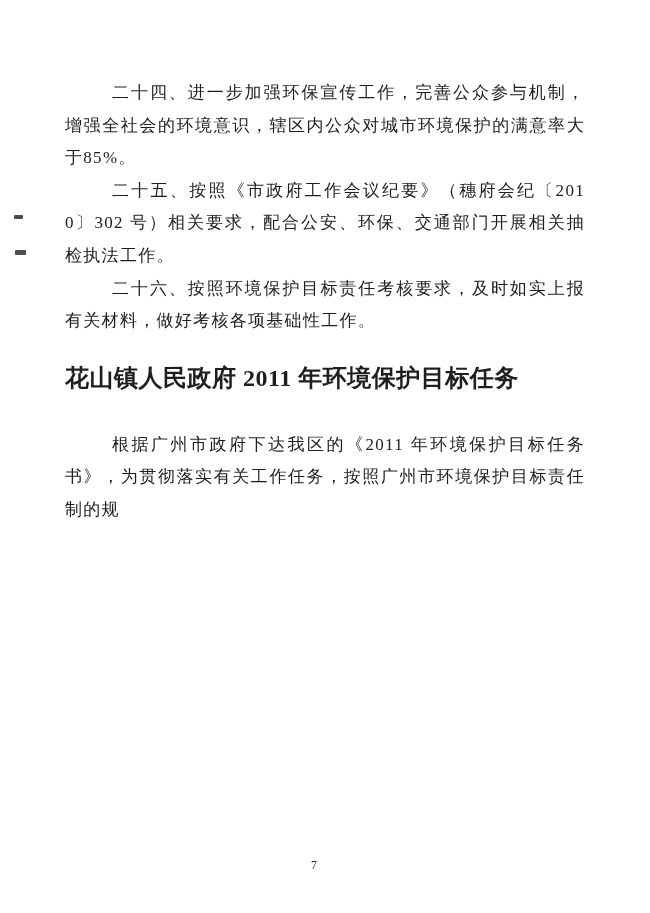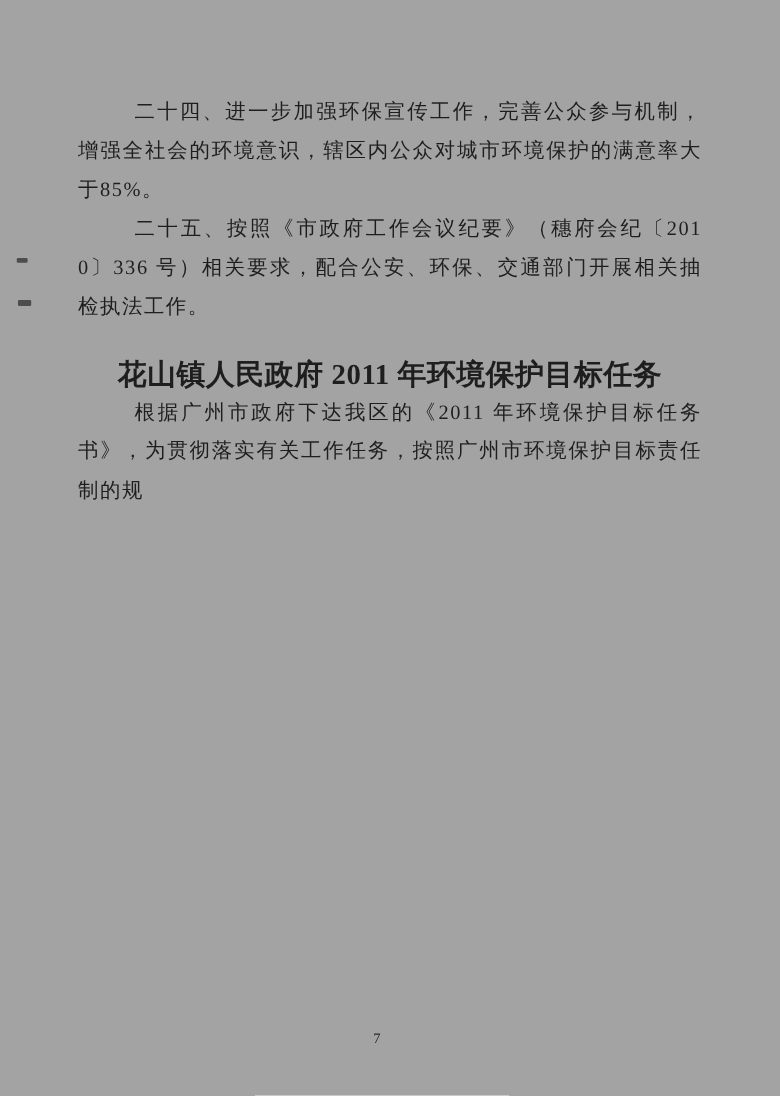--- a/index.html
+++ b/index.html
@@ -5,21 +5,21 @@
   html, body {
     margin: 0;
     padding: 0;
     background: #e8e8e8;
   }
   .page {
     position: relative;
     width: 650px;
     height: 913px;
     margin: 0 auto;
-    background: #a3a3a3;
+    background: #ffffff;
     color: #1e1e1e;
     font-family: "Liberation Serif", "DejaVu Serif", serif;
     overflow: hidden;
     box-sizing: border-box;
   }
   .content {
     position: absolute;
     left: 65px;
     top: 77px;
     width: 520px;
@@ -31,25 +31,25 @@
     letter-spacing: 1.3px;
     text-align: justify;
     text-indent: 47px;
     word-break: break-all;
   }
   h1.section-heading {
     margin: 25px 0 0 0;
     font-size: 24px;
     line-height: 30px;
     font-weight: bold;
-    text-align: center;
     letter-spacing: 0.5px;
     white-space: nowrap;
   }
   .after-heading p.para:first-child {
+    margin-top: 36px;
   }
   .page-number {
     position: absolute;
     left: 0;
     top: 858px;
     width: 100%;
     text-align: center;
     font-size: 12px;
     letter-spacing: 0;
     color: #2a2a2a;
@@ -70,21 +70,22 @@
 <body>
 
 <div class="page">
 
   <span class="scan-mark m1"></span>
   <span class="scan-mark m2"></span>
 
   <div class="content">
 
     <p class="para">二十四、进一步加强环保宣传工作，完善公众参与机制，增强全社会的环境意识，辖区内公众对城市环境保护的满意率大于85%。</p>
-    <p class="para">二十五、按照《市政府工作会议纪要》（穗府会纪〔2010〕336 号）相关要求，配合公安、环保、交通部门开展相关抽检执法工作。</p>
+    <p class="para">二十五、按照《市政府工作会议纪要》（穗府会纪〔2010〕302 号）相关要求，配合公安、环保、交通部门开展相关抽检执法工作。</p>
+    <p class="para">二十六、按照环境保护目标责任考核要求，及时如实上报有关材料，做好考核各项基础性工作。</p>
 
     <h1 class="section-heading">花山镇人民政府 2011 年环境保护目标任务</h1>
 
     <div class="after-heading">
       <p class="para">根据广州市政府下达我区的《2011 年环境保护目标任务书》，为贯彻落实有关工作任务，按照广州市环境保护目标责任制的规</p>
     </div>
 
   </div>
 
   <div class="page-number">

